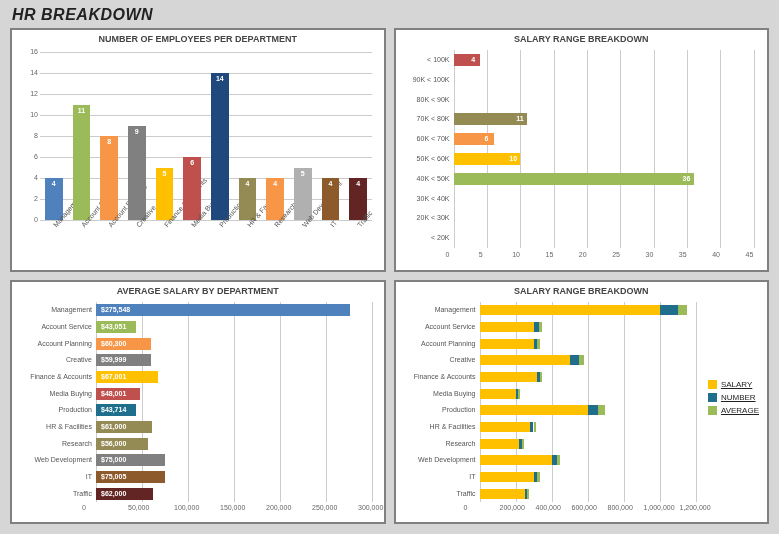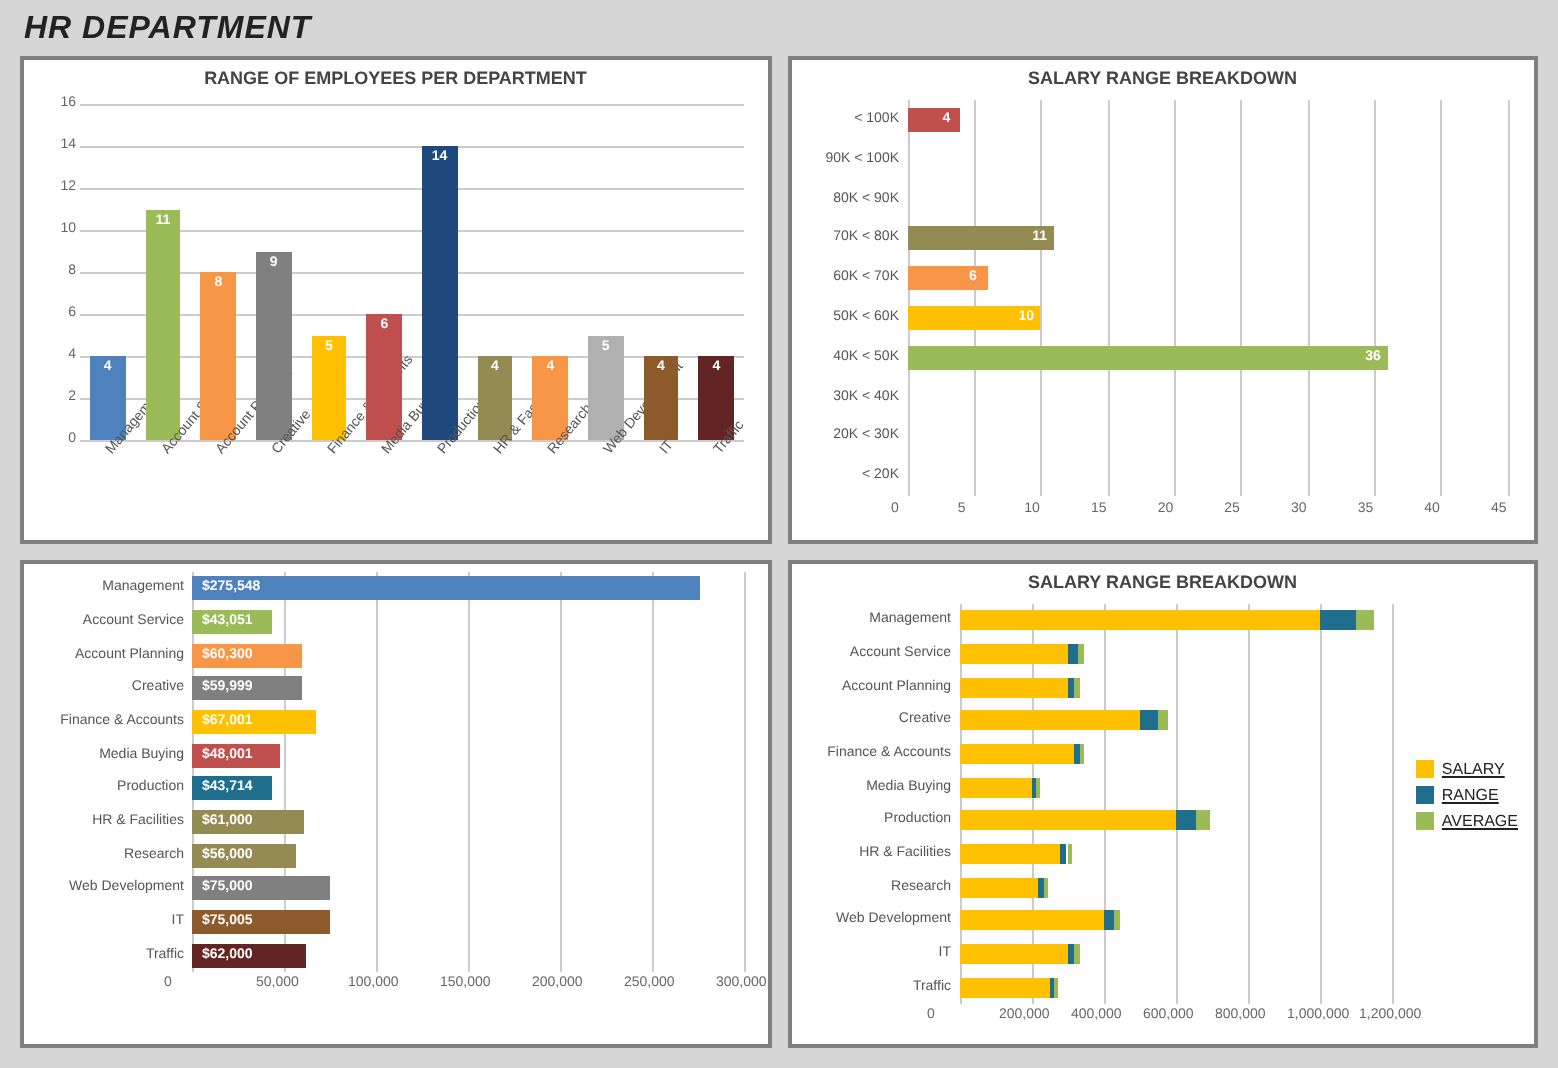--- a/index.html
+++ b/index.html
@@ -14,25 +14,25 @@
   .bar-label{position:absolute;font-size:7px;color:#fff;font-weight:bold;text-align:center;}
   .cat-label{position:absolute;font-size:7px;color:#555;text-align:left;}
   .val-box{position:absolute;font-size:7px;color:#fff;font-weight:bold;padding:1px 3px;white-space:nowrap;}
   .legend{position:absolute;font-size:8px;text-decoration:underline;}
   .legend div{display:flex;align-items:center;margin-bottom:4px;}
   .legend span.sw{width:9px;height:9px;margin-right:4px;}
 </style>
 </head>
 <body>
 <div class="page">
-  <div class="title">HR DEPARTMENT</div>
+  <div class="title">HR BREAKDOWN</div>
   <div class="grid">
 
     <div class="panel">
-      <div class="panel-title">RANGE OF EMPLOYEES PER DEPARTMENT</div>
+      <div class="panel-title">NUMBER OF EMPLOYEES PER DEPARTMENT</div>
       <div class="plot" id="plot1">
           <div class="gridline" style="left: 22px; top: 172px; width: 332px; height: 1px;"></div>
           <div class="tick" style="left: 2px; top: 168px; width: 18px; text-align: right;">0</div>
           <div class="gridline" style="left: 22px; top: 151px; width: 332px; height: 1px;"></div>
           <div class="tick" style="left: 2px; top: 147px; width: 18px; text-align: right;">2</div>
           <div class="gridline" style="left: 22px; top: 130px; width: 332px; height: 1px;"></div>
           <div class="tick" style="left: 2px; top: 126px; width: 18px; text-align: right;">4</div>
           <div class="gridline" style="left: 22px; top: 109px; width: 332px; height: 1px;"></div>
           <div class="tick" style="left: 2px; top: 105px; width: 18px; text-align: right;">6</div>
           <div class="gridline" style="left: 22px; top: 88px; width: 332px; height: 1px;"></div>
@@ -124,20 +124,21 @@
           <div class="cat-label" style="left: 0px; top: 126.7px; width: 48px; text-align: right;">40K &lt; 50K</div>
           <div style="position: absolute; left: 52px; top: 124.76px; width: 240px; height: 11.88px; background: rgb(155, 187, 89);"></div>
           <div class="bar-label" style="left: 278px; top: 126.7px; width: 14px;">36</div>
           <div class="cat-label" style="left: 0px; top: 146.5px; width: 48px; text-align: right;">30K &lt; 40K</div>
           <div class="cat-label" style="left: 0px; top: 166.3px; width: 48px; text-align: right;">20K &lt; 30K</div>
           <div class="cat-label" style="left: 0px; top: 186.1px; width: 48px; text-align: right;">&lt; 20K</div>
         </div>
     </div>
 
     <div class="panel">
+      <div class="panel-title">AVERAGE SALARY BY DEPARTMENT</div>
       <div class="plot" id="plot3">
           <div class="gridline" style="left: 78px; top: 2px; width: 1px; height: 200px;"></div>
           <div class="tick" style="left: 64px; top: 204px;">0</div>
           <div class="gridline" style="left: 124px; top: 2px; width: 1px; height: 200px;"></div>
           <div class="tick" style="left: 110px; top: 204px;">50,000</div>
           <div class="gridline" style="left: 170px; top: 2px; width: 1px; height: 200px;"></div>
           <div class="tick" style="left: 156px; top: 204px;">100,000</div>
           <div class="gridline" style="left: 216px; top: 2px; width: 1px; height: 200px;"></div>
           <div class="tick" style="left: 202px; top: 204px;">150,000</div>
           <div class="gridline" style="left: 262px; top: 2px; width: 1px; height: 200px;"></div>
@@ -250,21 +251,21 @@
           <div style="position: absolute; left: 78px; top: 188.5px; width: 45px; height: 10.3333px; background: rgb(255, 192, 0);"></div>
           <div style="position: absolute; left: 123px; top: 188.5px; width: 2.7px; height: 10.3333px; background: rgb(31, 110, 140);"></div>
           <div style="position: absolute; left: 125.7px; top: 188.5px; width: 1.8px; height: 10.3333px; background: rgb(155, 187, 89);"></div>
           <div class="legend" style="right: 2px; top: 80px;">
             <div>
               <span class="sw" style="background: rgb(255, 192, 0);"></span>
               <span>SALARY</span>
             </div>
             <div>
               <span class="sw" style="background: rgb(31, 110, 140);"></span>
-              <span>RANGE</span>
+              <span>NUMBER</span>
             </div>
             <div>
               <span class="sw" style="background: rgb(155, 187, 89);"></span>
               <span>AVERAGE</span>
             </div>
           </div>
         </div>
     </div>
   </div>
 </div>

